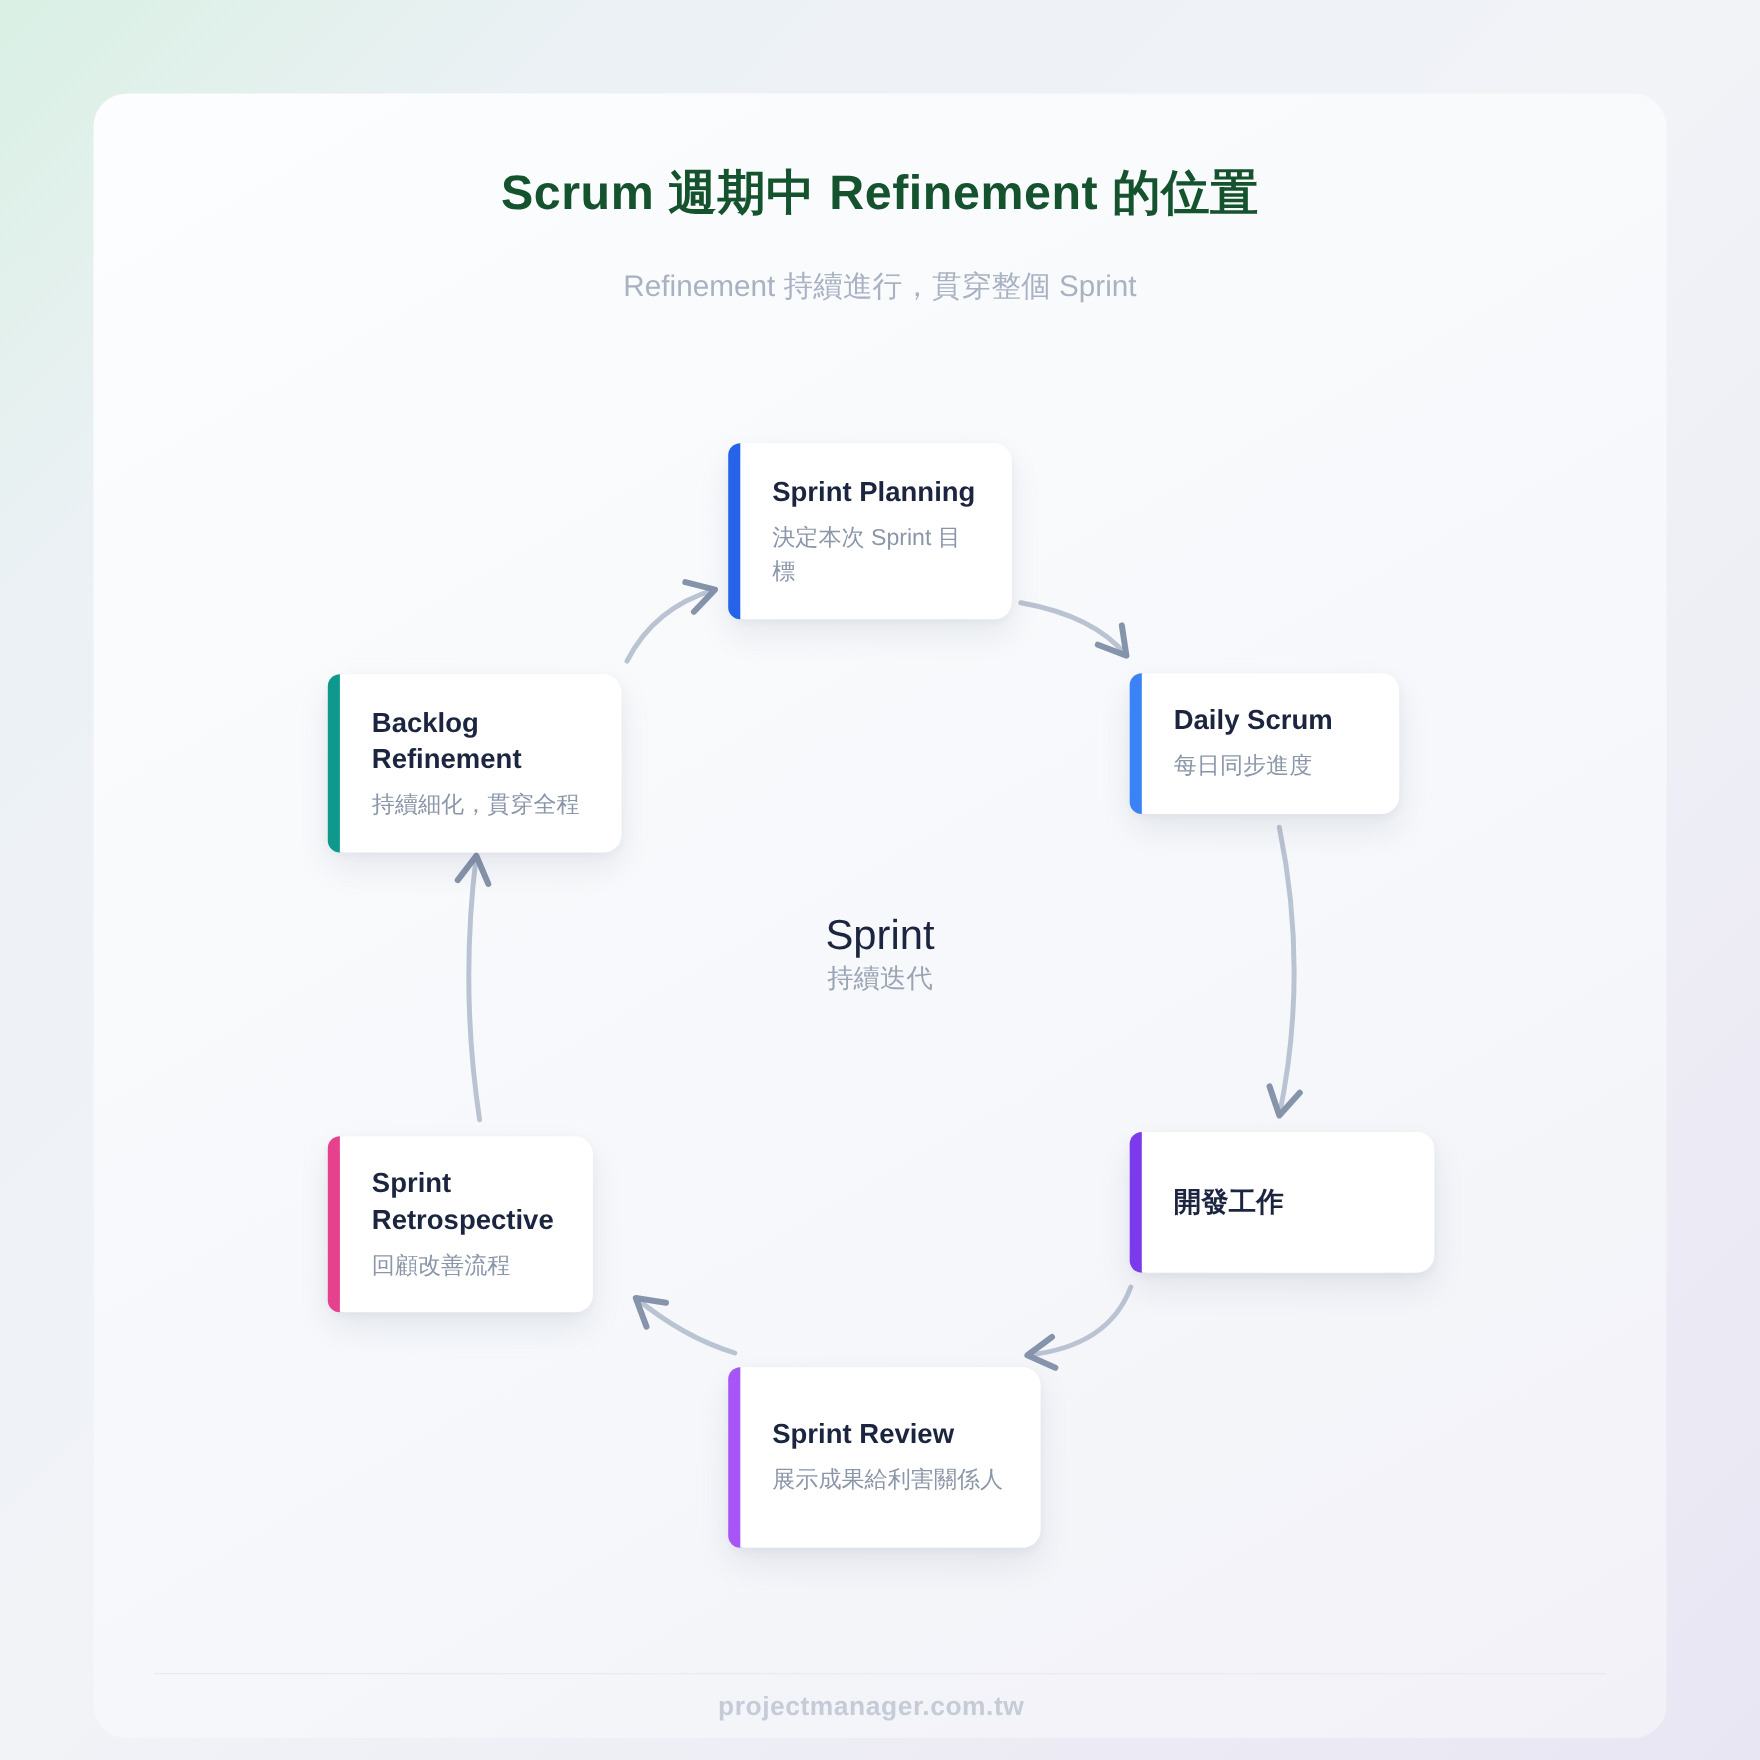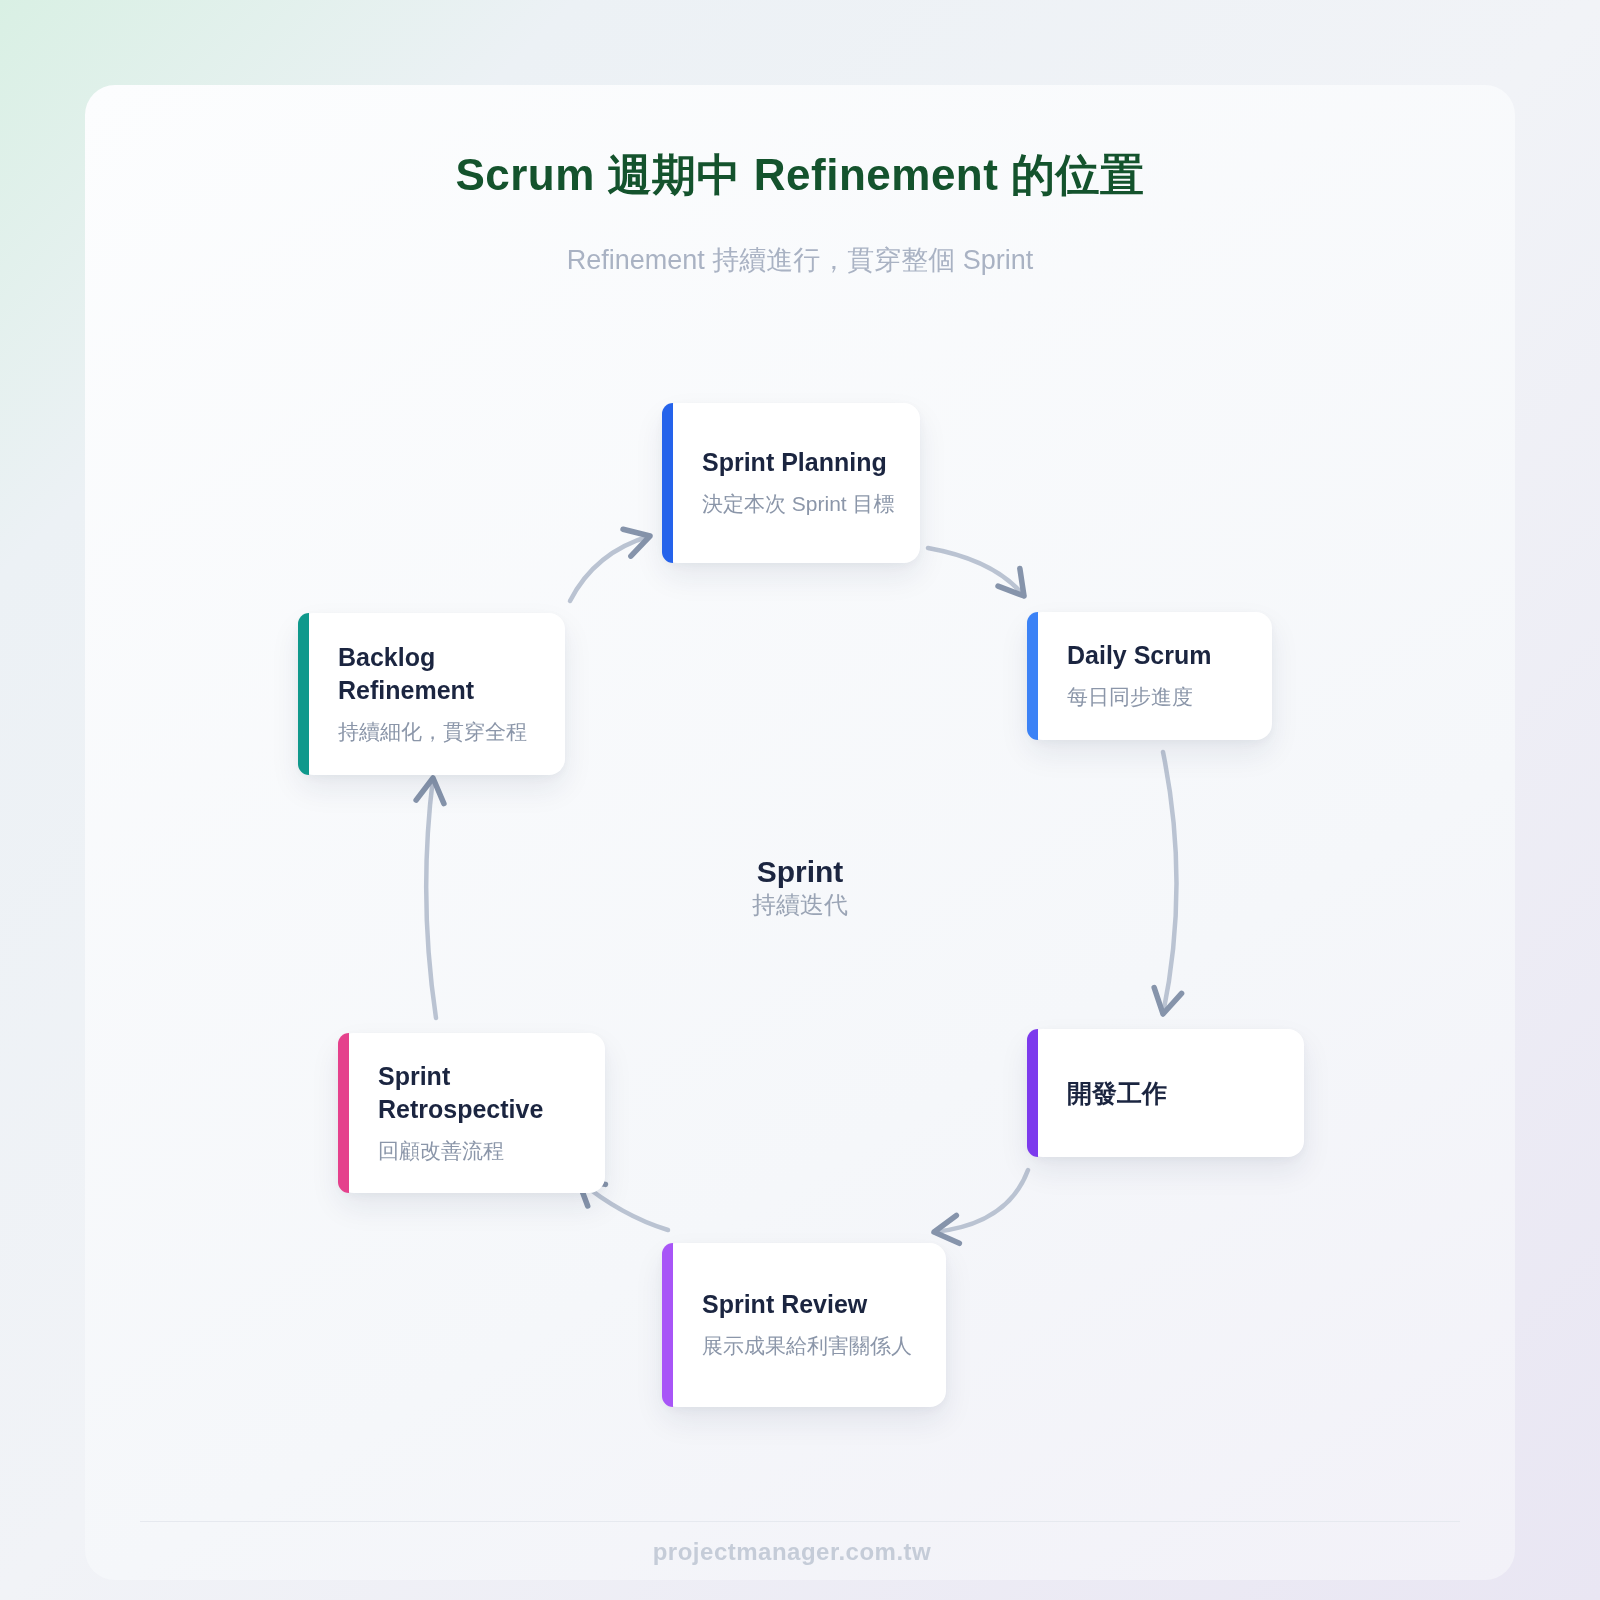--- a/index.html
+++ b/index.html
@@ -21,35 +21,35 @@
     position:absolute; left:0; right:0; top:214px; text-align:center;
     font-size:27px; font-weight:400; color:#a9b2c3;margin-top:28px;
   }
   .connector-layer { position:absolute; left:0; top:0; width:1600px; height:1600px; z-index:1; }
   .node {
     position:absolute; background:#ffffff; border-radius:16px; z-index:2;
     box-shadow:0 14px 30px rgba(25,40,80,0.08), 0 3px 8px rgba(25,40,80,0.04);
   }
   .accent { position:absolute; left:0; top:0; bottom:0; width:11px; border-radius:16px 0 0 16px; }
   .node-body {
-    position:absolute; inset:0; padding:18px 12px 18px 40px;
+    position:absolute; inset:0; padding:18px 28px 18px 40px;
     display:flex; flex-direction:column; justify-content:center; gap:9px;
   }
   .node-title { font-size:25px; font-weight:700; color:#1b2540; line-height:1.32; }
   .node-desc  { font-size:21px; font-weight:400; color:#8b96a9; line-height:1.5; }
   .n-sprint-planning      { left:662px;  top:403px;  width:258px; height:160px; }
   .n-daily-scrum          { left:1027px; top:612px;  width:245px; height:128px; }
   .n-dev-work             { left:1027px; top:1029px; width:277px; height:128px; }
   .n-sprint-review        { left:662px;  top:1243px; width:284px; height:164px; }
-  .n-sprint-retrospective { left:298px;  top:1033px; width:267px; height:160px;margin-left:40px; }
+  .n-sprint-retrospective { left:298px;  top:1033px; width:241px; height:160px; }
   .n-backlog-refinement   { left:298px;  top:613px;  width:267px; height:162px; }
   .center-label {
     position:absolute; left:0; right:0; top:830px; text-align:center; z-index:2;
   }
-  .center-title { font-size:30px; font-weight:700; color:#1b2540;margin-top:25px; }
+  .center-title { font-size:38px; font-weight:400; color:#1b2540; }
   .center-sub   { font-size:24px; color:#9aa4b5; }
   .footer-divider {
     position:absolute; left:55px; right:55px; bottom:58px; height:1px; background:#e6e9ef;
   }
   .footer-text {
     position:absolute; left:0; right:16px; bottom:14px; text-align:center;
     font-size:24px; font-weight:700; color:#c5ccd8; letter-spacing:0.5px;
   }
 </style>
 </head>

